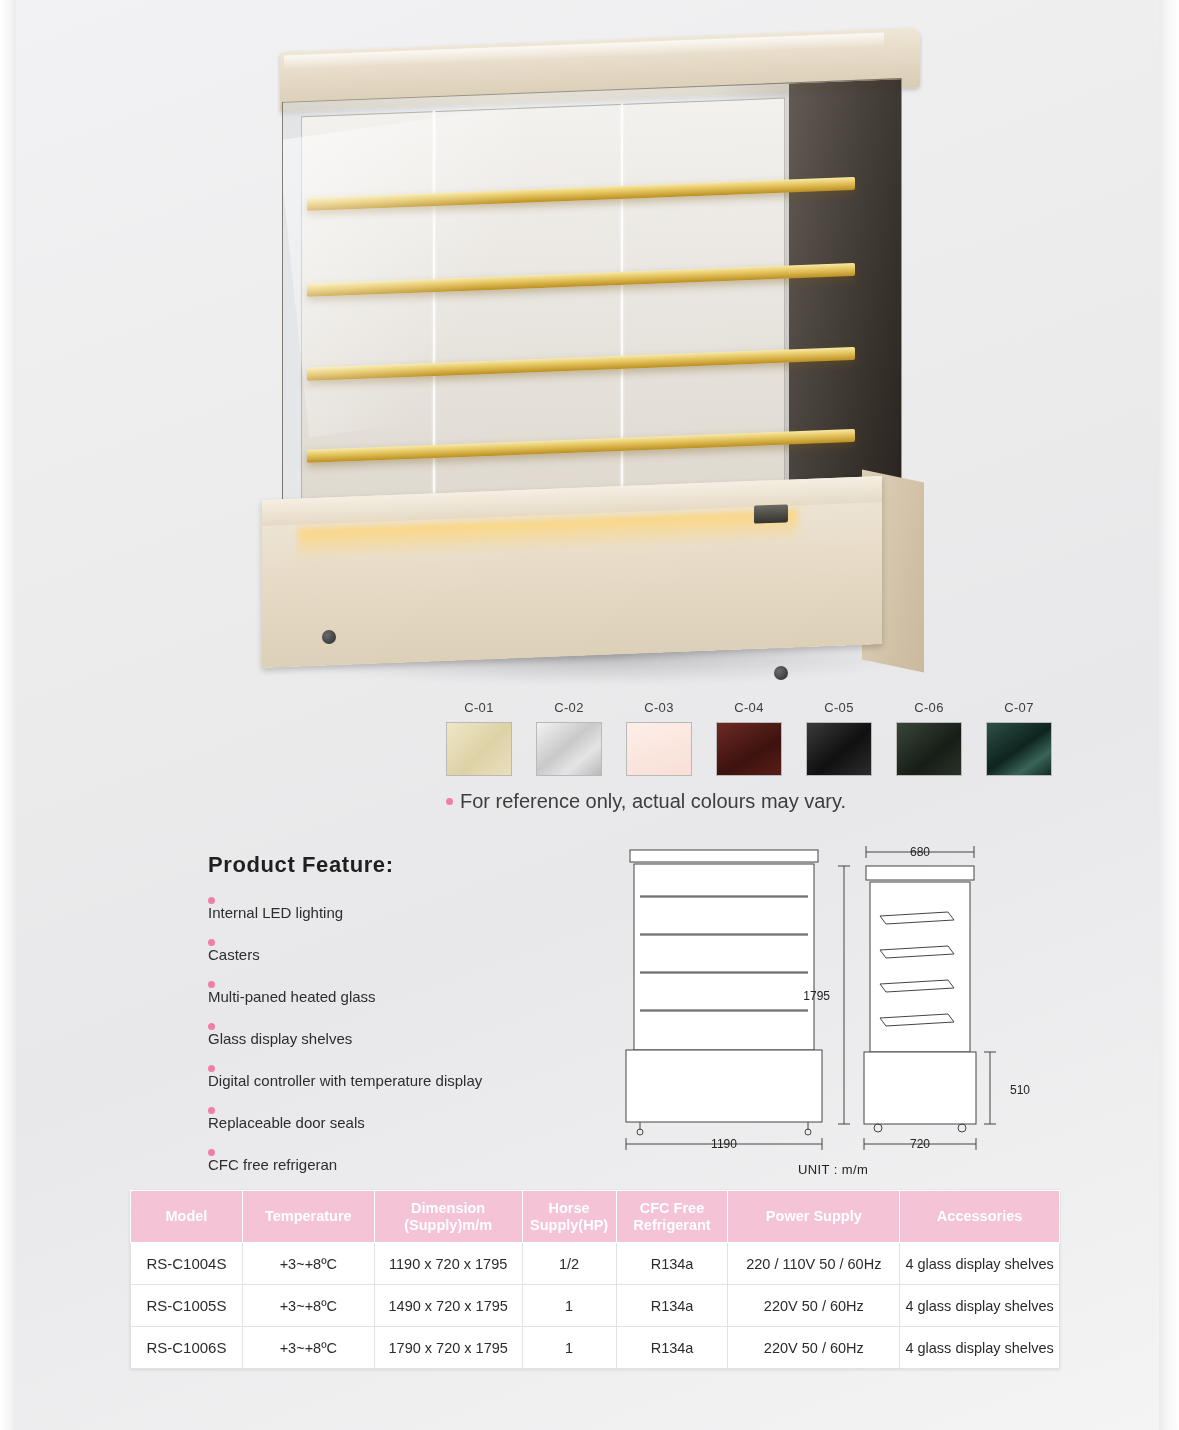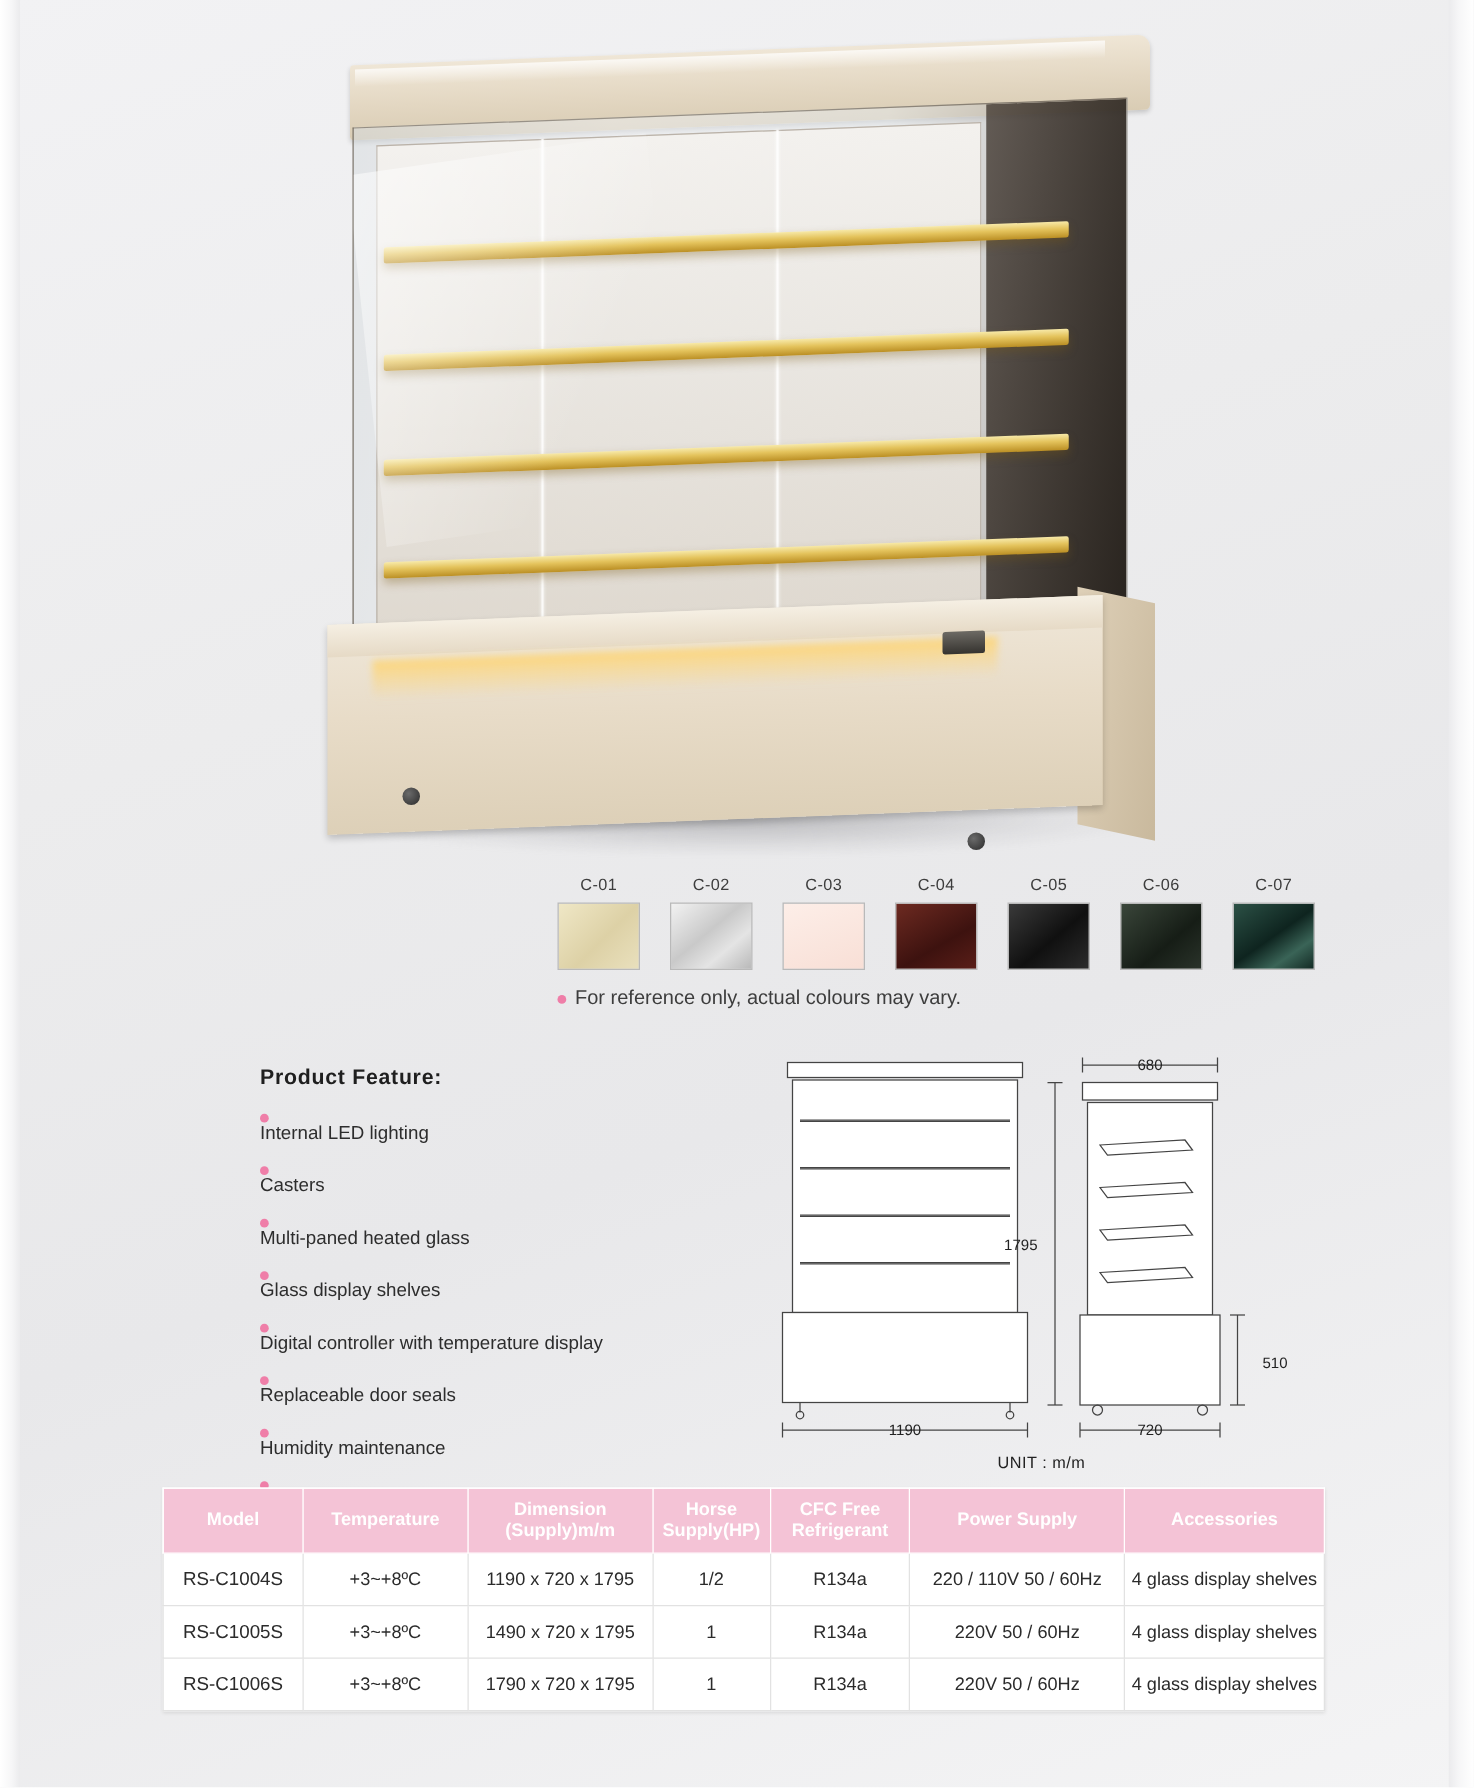--- a/index.html
+++ b/index.html
@@ -128,33 +128,33 @@
   .swatch-row { display: flex; gap: 24px; }
   .swatch { width: 66px; }
   .swatch .sw-label {
     font-size: 13px; color: #3d3d3d; text-align: center; margin-bottom: 7px;
     letter-spacing: .3px;
   }
   .swatch .sw-chip {
     width: 66px; height: 54px; border: 1px solid #b9b9b9;
   }
   .sw-note {
-    margin-top: 14px; font-size: 16px; color: #3d3d3d; display: flex; align-items: center;
+    margin-top: 14px; font-size: 20px; color: #3d3d3d; display: flex; align-items: center;
   }
   .dot {
     display: inline-block; width: 7px; height: 7px; border-radius: 50%;
     background: #ef7ea8; margin-right: 7px; flex: none;
   }
 
   
   .features {
     position: absolute; left: 208px; top: 852px; width: 420px;
   }
   .features h3 {
-    margin: 0 0 12px 0; font-size: 17px; color: #1f1f1f; font-weight: bold;
+    margin: 0 0 12px 0; font-size: 22px; color: #1f1f1f; font-weight: bold;
     letter-spacing: .6px;
   }
   .feat {
     display: flex; align-items: flex-start; font-size: 15px; color: #2d2d2d;
     margin-bottom: 11px;
     flex-direction: column;
   }
   .feat .dot { margin-top: 7px; }
 
   
@@ -280,24 +280,20 @@
       <span class="dot"></span>
       <span>Glass display shelves</span>
     </div>
     <div class="feat">
       <span class="dot"></span>
       <span>Digital controller with temperature display</span>
     </div>
     <div class="feat">
       <span class="dot"></span>
       <span>Replaceable door seals</span>
-    </div>
-    <div class="feat">
-      <span class="dot"></span>
-      <span>Humidity maintenance</span>
     </div>
     <div class="feat">
       <span class="dot"></span>
       <span>CFC free refrigeran</span>
     </div>
   </div>
 
   <div class="drawings">
     <svg width="420" height="330" viewBox="0 0 420 330">
       <g stroke="#444" fill="none" stroke-width="1">

